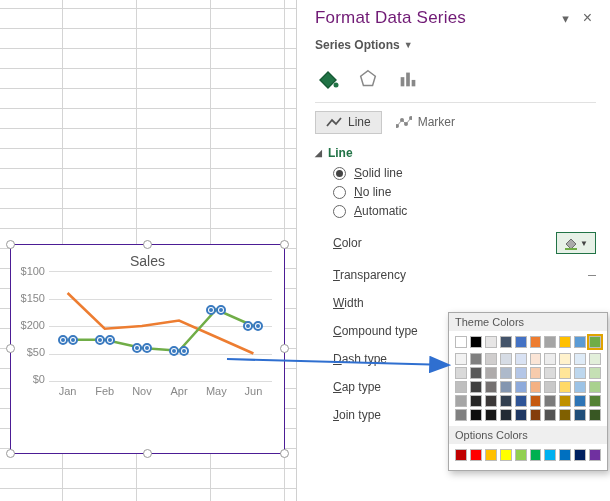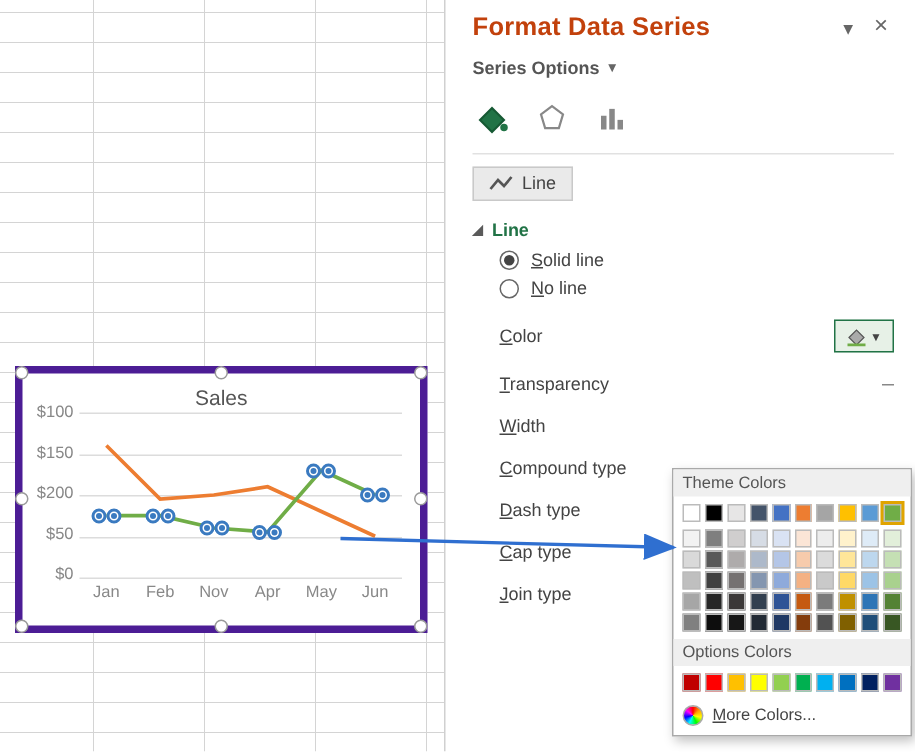--- a/index.html
+++ b/index.html
@@ -22,23 +22,23 @@
     background-image:
       linear-gradient(#d4d4d4 1px, transparent 1px),
       linear-gradient(90deg, #d4d4d4 1px, transparent 1px);
     background-size: 74px 20px;
     background-position: -12px 8px;
   }
   
   .chart {
     position: absolute;
     left: 10px; top: 244px;
-    width: 275px; height: 178px;
+    width: 275px; height: 210px;
     background: #fff;
-    border: 5px solid #4c1d95;
+    border: 1px solid #4c1d95;
   }
   .chart-handle {
     position: absolute;
     width: 9px; height: 9px;
     background: #fff;
     border: 1px solid #9a9a9a;
     border-radius: 50%;
   }
   .h-t  { top: -5px; left: 50%; margin-left: -5px; }
   .h-b  { bottom: -5px; left: 50%; margin-left: -5px; }
@@ -136,23 +136,23 @@
     border-left: 1px solid #d0d0d0;
     background: #fff;
     padding: 8px 14px 0 18px;
   }
   .pane-title-row {
     display: flex;
     align-items: center;
     justify-content: space-between;
   }
   .pane-title {
-    color: #c2410c;
+    color: #701a75;
     font-size: 17px;
-    font-weight: 700;
+    font-weight: 400;
     letter-spacing: 0.2px;
   }
   .pane-ctrls { display: flex; gap: 14px; align-items: center; margin-right:4px;}
   .pane-ctrls span {
     color: #666; font-size: 13px; line-height: 1;
   }
   .series-opt {
     margin: 10px 0 8px;
     color: #555;
     font-size: 12px;
@@ -392,35 +392,49 @@
     </div>
   </div>
 
   <div class="tab-row">
     <div class="tab active">
       <svg width="16" height="12" viewBox="0 0 16 12">
         <polyline points="1,10 6,4 10,8 15,2" fill="none" stroke="#555" stroke-width="1.8"></polyline>
       </svg>
       <span>Line</span>
     </div>
+    <div class="tab">
+      <svg width="16" height="12" viewBox="0 0 16 12">
+        <polyline points="1,10 6,4 10,8 15,2" fill="none" stroke="#999" stroke-width="1"></polyline>
+        <circle cx="1" cy="10" r="2" fill="#888"></circle>
+          <circle cx="6" cy="4" r="2" fill="#888"></circle>
+        <circle cx="10" cy="8" r="2" fill="#888"></circle>
+          <circle cx="15" cy="2" r="2" fill="#888"></circle>
+      </svg>
+      <span>Marker</span>
+    </div>
   </div>
 
   <div class="section-head">
     <span class="tri">◢</span>
     <span>Line</span>
   </div>
 
   <div class="radio-list">
     <div class="radio-row">
       <span class="radio checked"></span>
       <span><span class="ul">S</span><span>olid line</span></span>
     </div>
     <div class="radio-row">
       <span class="radio"></span>
       <span><span class="ul">N</span><span>o line</span></span>
+    </div>
+    <div class="radio-row">
+      <span class="radio"></span>
+      <span><span class="ul">A</span><span>utomatic</span></span>
     </div>
   </div>
 
   <div class="prop-list">
     <div class="prop-row">
       <span><span class="ul">C</span><span>olor</span></span>
       <div class="color-btn">
         <span class="sw-under">
           <svg width="14" height="14" viewBox="0 0 14 14">
             <path d="M2 8 L7 3 L12 8 L7 13 Z" fill="#aaa" stroke="#555" stroke-width="0.8"></path>
@@ -536,18 +550,14 @@
           <div class="sw" style="background: rgb(255, 192, 0);"></div>
           <div class="sw" style="background: rgb(255, 255, 0);"></div>
           <div class="sw" style="background: rgb(146, 208, 80);"></div>
           <div class="sw" style="background: rgb(0, 176, 80);"></div>
           <div class="sw" style="background: rgb(0, 176, 240);"></div>
           <div class="sw" style="background: rgb(0, 112, 192);"></div>
           <div class="sw" style="background: rgb(0, 32, 96);"></div>
           <div class="sw" style="background: rgb(112, 48, 160);"></div>
         </div>
       </div>
-    <div class="more-row">
-      <span class="wheel"></span>
-      <span><span class="ul">M</span><span>ore Colors...</span></span>
-    </div>
   </div>
 </div>
 
 </body></html>

